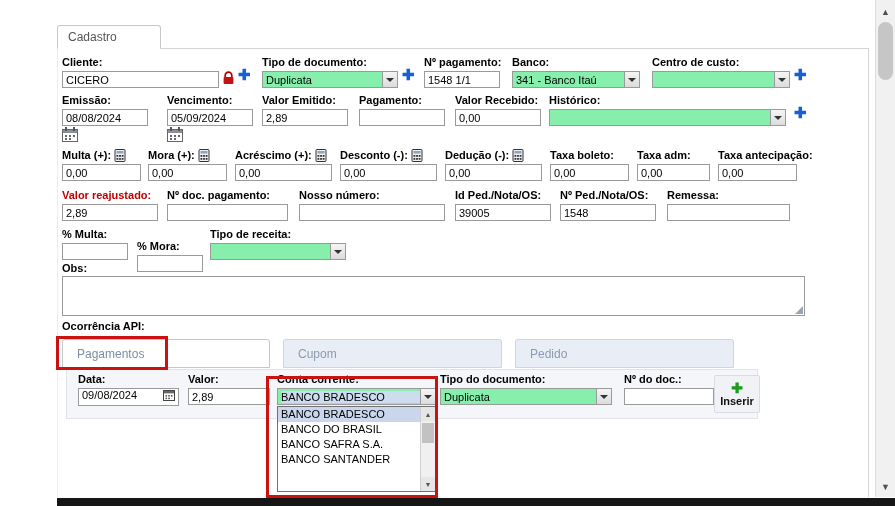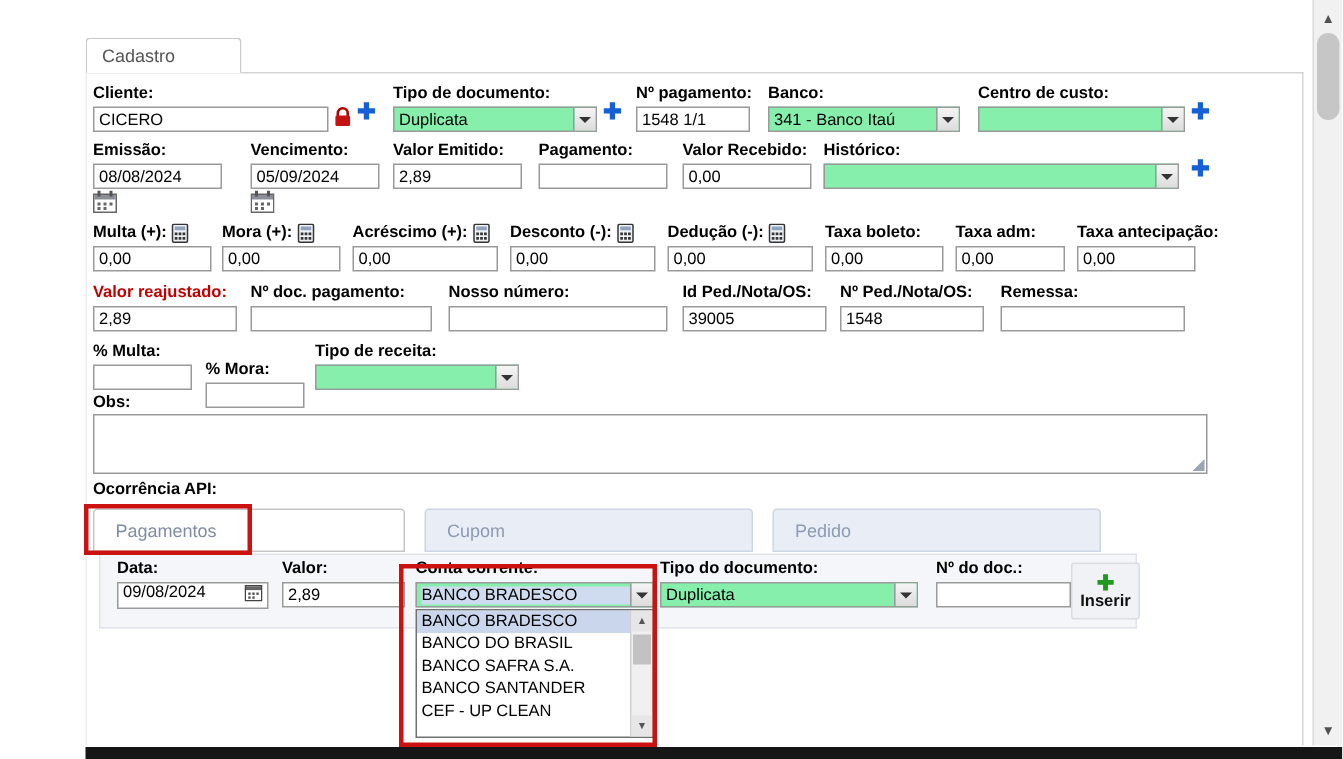--- a/index.html
+++ b/index.html
@@ -422,21 +422,20 @@
   <div class="inserir">
     <span class="gplus">✚</span>
     <span>Inserir</span>
   </div>
 
   <div class="ddlist">
     <div class="opt selected">BANCO BRADESCO</div>
     <div class="opt">BANCO DO BRASIL</div>
     <div class="opt">BANCO SAFRA S.A.</div>
     <div class="opt">BANCO SANTANDER</div>
-    <div class="opt">CEF - UP CLEAN</div>
     <div class="ddscroll">
       <div class="dd-up">▲</div>
       <div class="dd-thumb"></div>
       <div class="dd-down">▼</div>
     </div>
   </div>
 
   <div class="vscroll">
     <div class="vs-up">▲</div>
     <div class="vs-thumb"></div>

